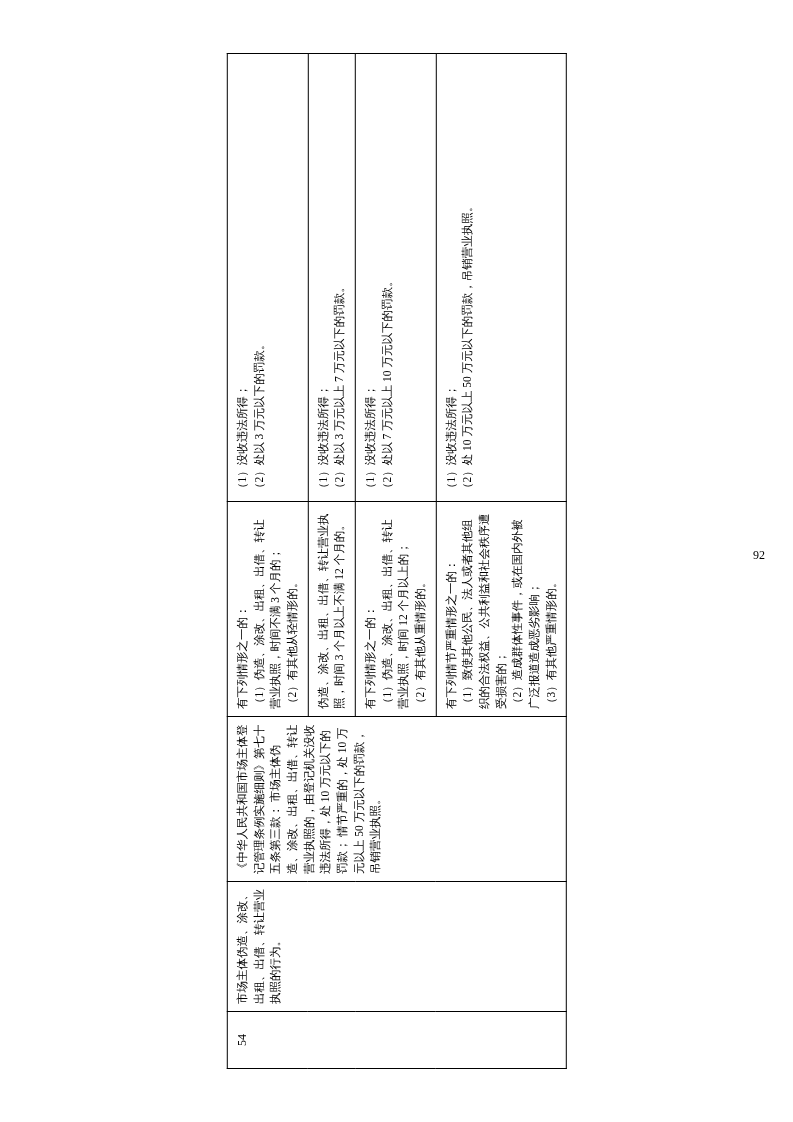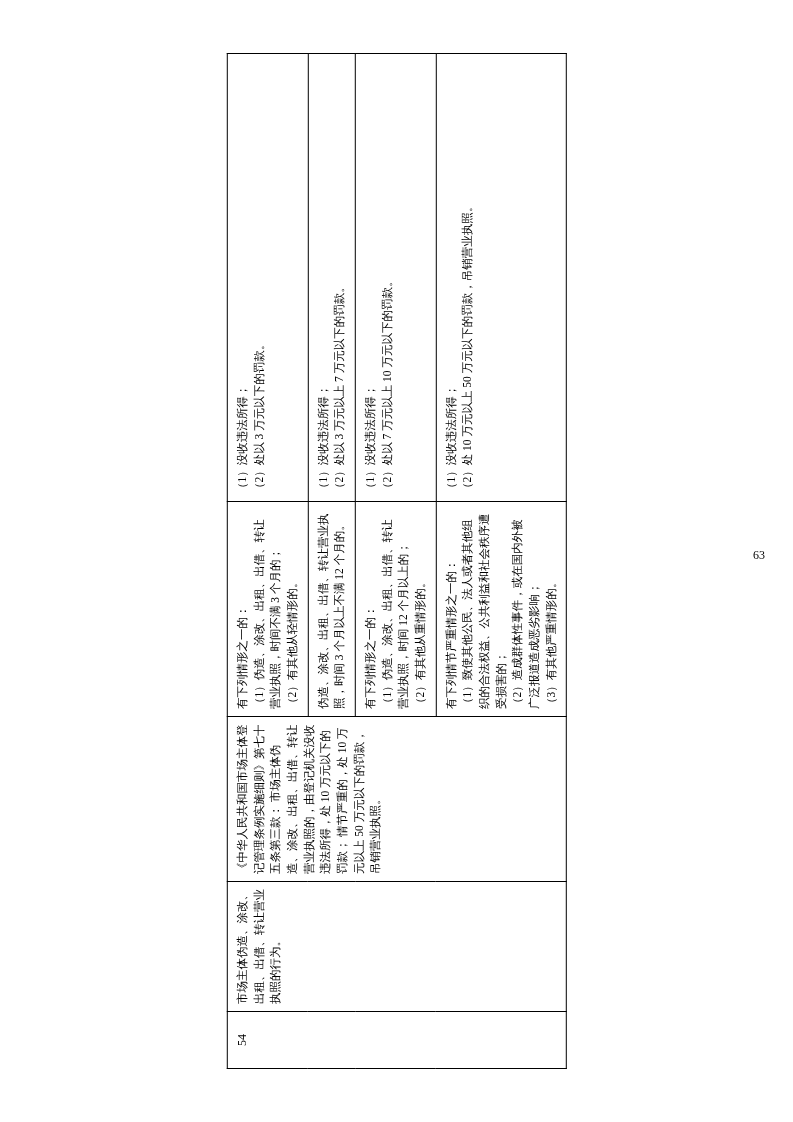--- a/index.html
+++ b/index.html
@@ -93,21 +93,21 @@
     text-indent: 0;
   }
   .c-circ .cell-text,
   .c-penalty .cell-text {
     text-indent: 0;
   }
 </style>
 </head>
 <body>
 
-<div class="page-number">63</div>
+<div class="page-number">92</div>
 
 <div class="table-stage">
   <div class="rot-wrap">
     <table class="law-table">
       <tbody>
         <tr>
           <td class="c-num" rowspan="4">
             <span class="cell-text">54</span>
           </td>
           <td class="c-behavior" rowspan="4">

